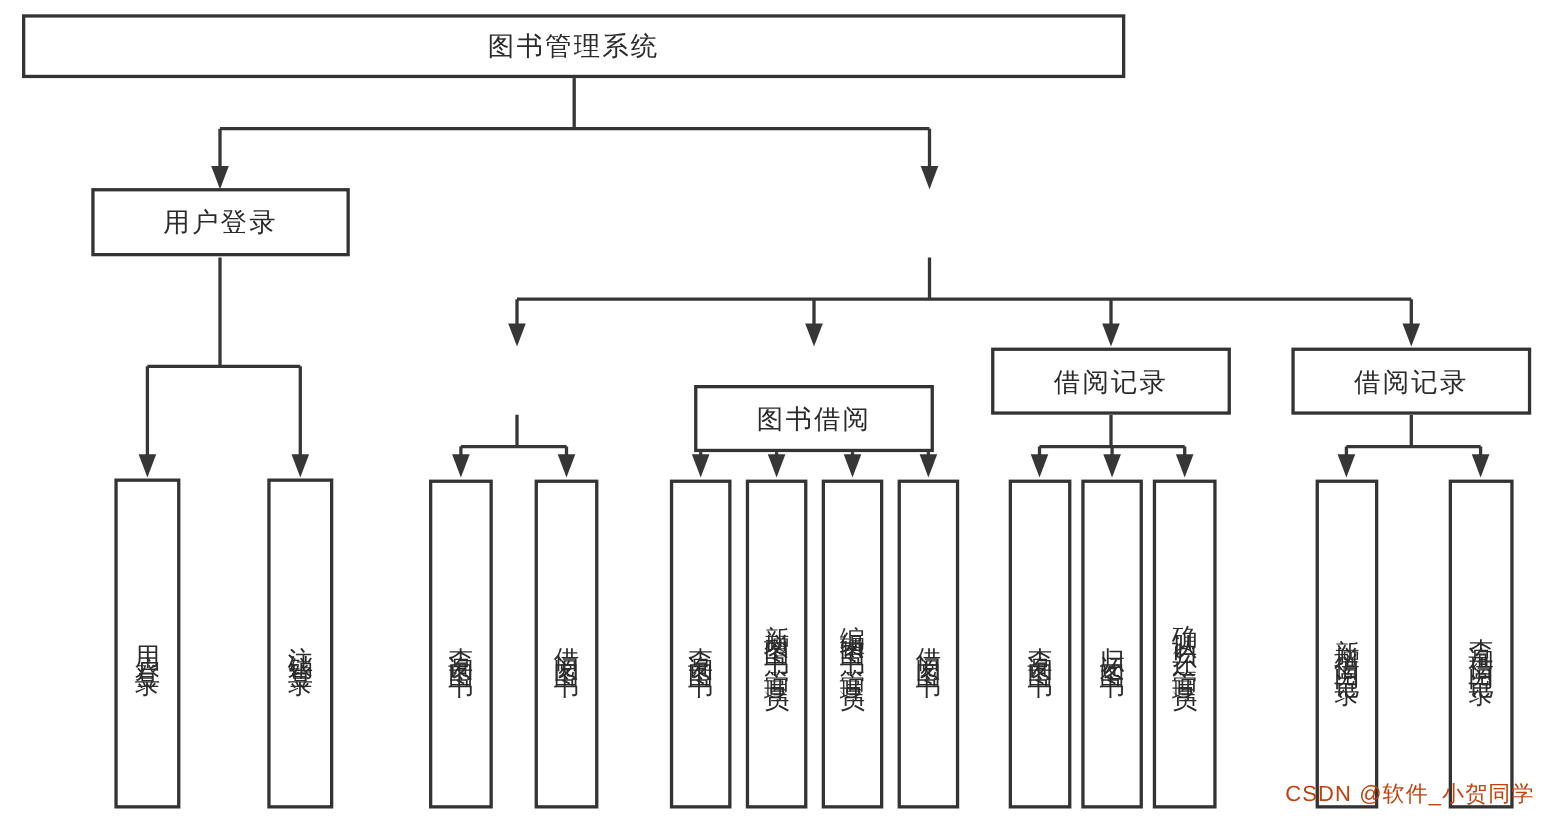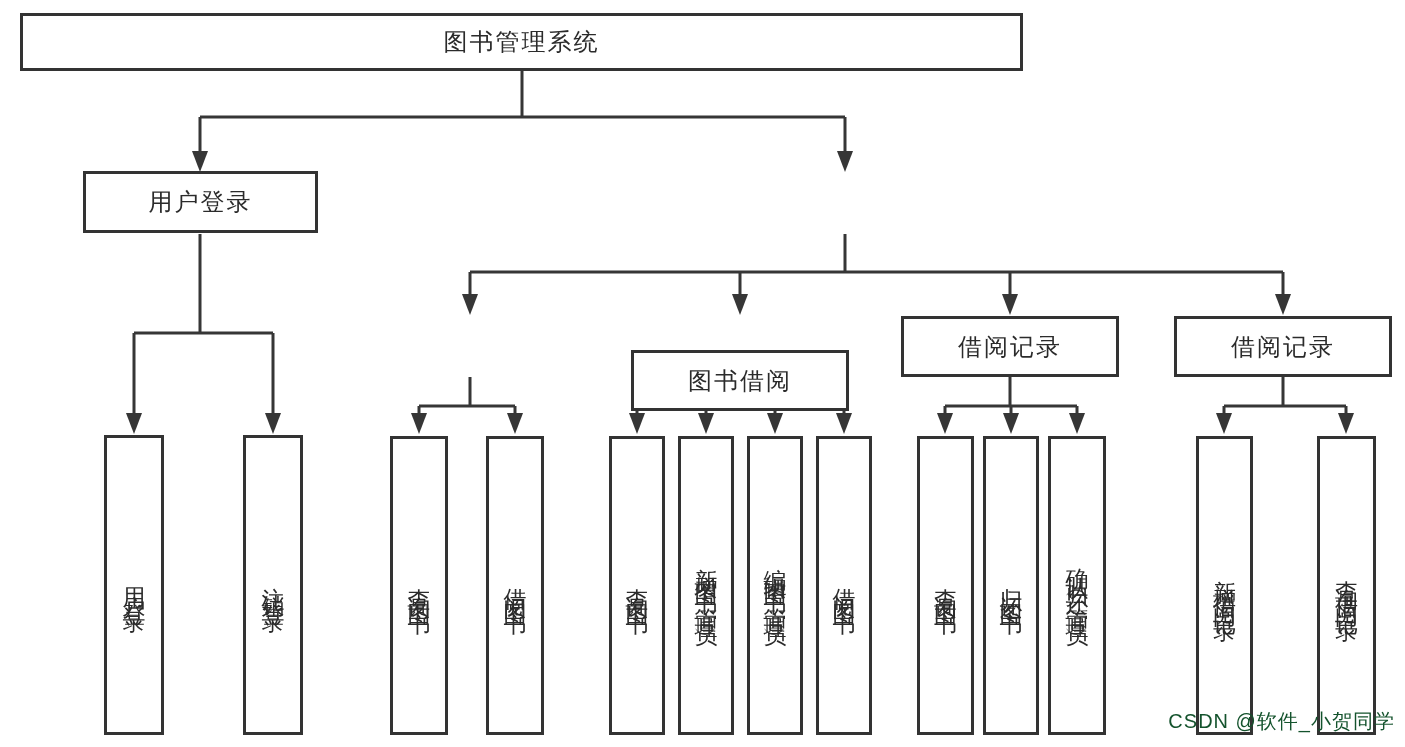--- a/index.html
+++ b/index.html
@@ -56,21 +56,21 @@
     line-height: 1;
     color: #2b2b2b;
     white-space: nowrap;
   }
   .watermark {
     position: absolute;
     right: 10px;
     bottom: 12px;
     font-size: 20px;
     letter-spacing: 1px;
-    color: #14532d;
+    color: #c2410c;
     white-space: nowrap;
     pointer-events: none;
   }
 </style>
 </head>
 <body>
 
 <div class="canvas">
 
   <svg class="wires" viewBox="0 0 1405 747">

